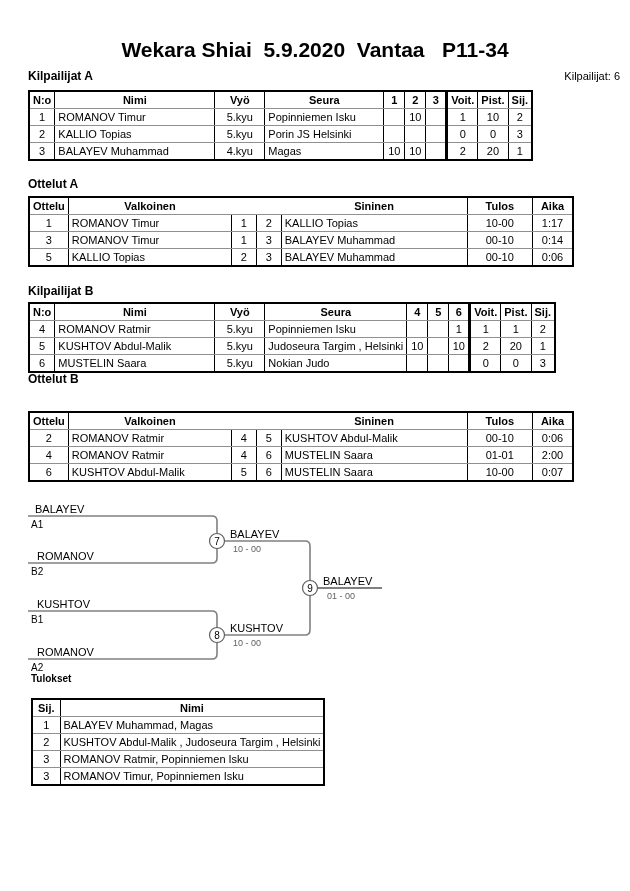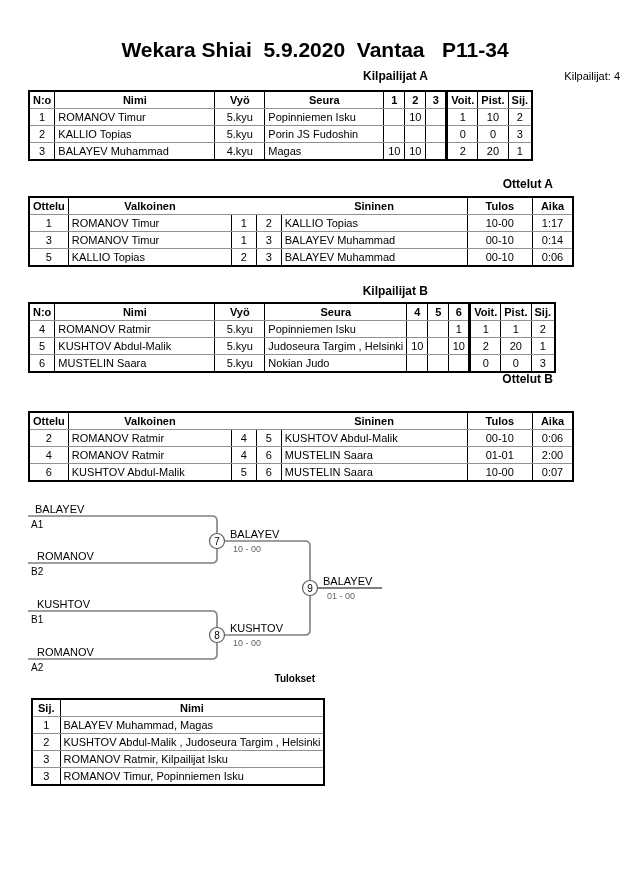--- a/index.html
+++ b/index.html
@@ -2,21 +2,21 @@
 <html><head>
 <meta charset="utf-8">
 <style>
   html,body{margin:0;padding:0;}
   body{
     width:630px;height:891px;background:#ffffff;color:#000;
     font-family:"Liberation Sans", sans-serif;position:relative;overflow:hidden;
   }
   .abs{position:absolute;}
   .main-title{left:0;top:38px;width:630px;text-align:center;font-size:21px;font-weight:bold;white-space:pre;}
-  .sec-title{font-weight:bold;font-size:12px;text-align:right;}
+  .sec-title{font-weight:bold;font-size:12px;text-align:left;}
   .count-label{top:70px;right:10px;font-size:11px;}
 
   table.t{border-collapse:collapse;table-layout:fixed;font-size:11px;border:2px solid #000;}
   .t th,.t td{
     border-left:1px solid #000;border-right:1px solid #000;
     border-top:1px solid #909090;border-bottom:1px solid #909090;
     height:16px;padding:0 3px;white-space:nowrap;overflow:hidden;
   }
   .t th{font-weight:bold;}
 
@@ -52,21 +52,21 @@
   .br-name{font-size:11px;fill:#000;}
   .br-tag{font-size:10px;fill:#000;}
   .br-score{font-size:9px;fill:#606060;}
   .br-num{font-size:10px;fill:#000;text-anchor:middle;}
 </style>
 </head>
 <body>
 
 <div class="abs main-title">Wekara Shiai  5.9.2020  Vantaa   P11-34</div>
 <div class="abs sec-title" style="left:28px;top:69px;width:400px;">Kilpailijat A</div>
-<div class="abs count-label">Kilpailijat: 4</div>
+<div class="abs count-label">Kilpailijat: 6</div>
 
 <table class="t pool abs" style="left:28px;top:90px;">
   <colgroup>
     <col style="width:22px">
       <col style="width:160px">
       <col style="width:50px">
       <col style="width:119px">
     <col style="width:21px">
       <col style="width:21px">
       <col style="width:21px">
@@ -98,21 +98,21 @@
         <td>10</td>
         <td></td>
         <td>1</td>
         <td>10</td>
         <td>2</td>
       </tr>
       <tr>
         <td>2</td>
         <td>KALLIO Topias</td>
         <td>5.kyu</td>
-        <td>Porin JS Fudoshin</td>
+        <td>Porin JS Helsinki</td>
         <td></td>
         <td></td>
         <td></td>
         <td>0</td>
         <td>0</td>
         <td>3</td>
       </tr>
       <tr>
         <td>3</td>
         <td>BALAYEV Muhammad</td>
@@ -349,20 +349,20 @@
       <tr>
         <td>1</td>
         <td>BALAYEV Muhammad, Magas</td>
       </tr>
       <tr>
         <td>2</td>
         <td>KUSHTOV Abdul-Malik , Judoseura Targim , Helsinki</td>
       </tr>
       <tr>
         <td>3</td>
-        <td>ROMANOV Ratmir, Kilpailijat Isku</td>
+        <td>ROMANOV Ratmir, Popinniemen Isku</td>
       </tr>
       <tr>
         <td>3</td>
         <td>ROMANOV Timur, Popinniemen Isku</td>
       </tr>
     </tbody>
 </table>
 
 </body></html>

